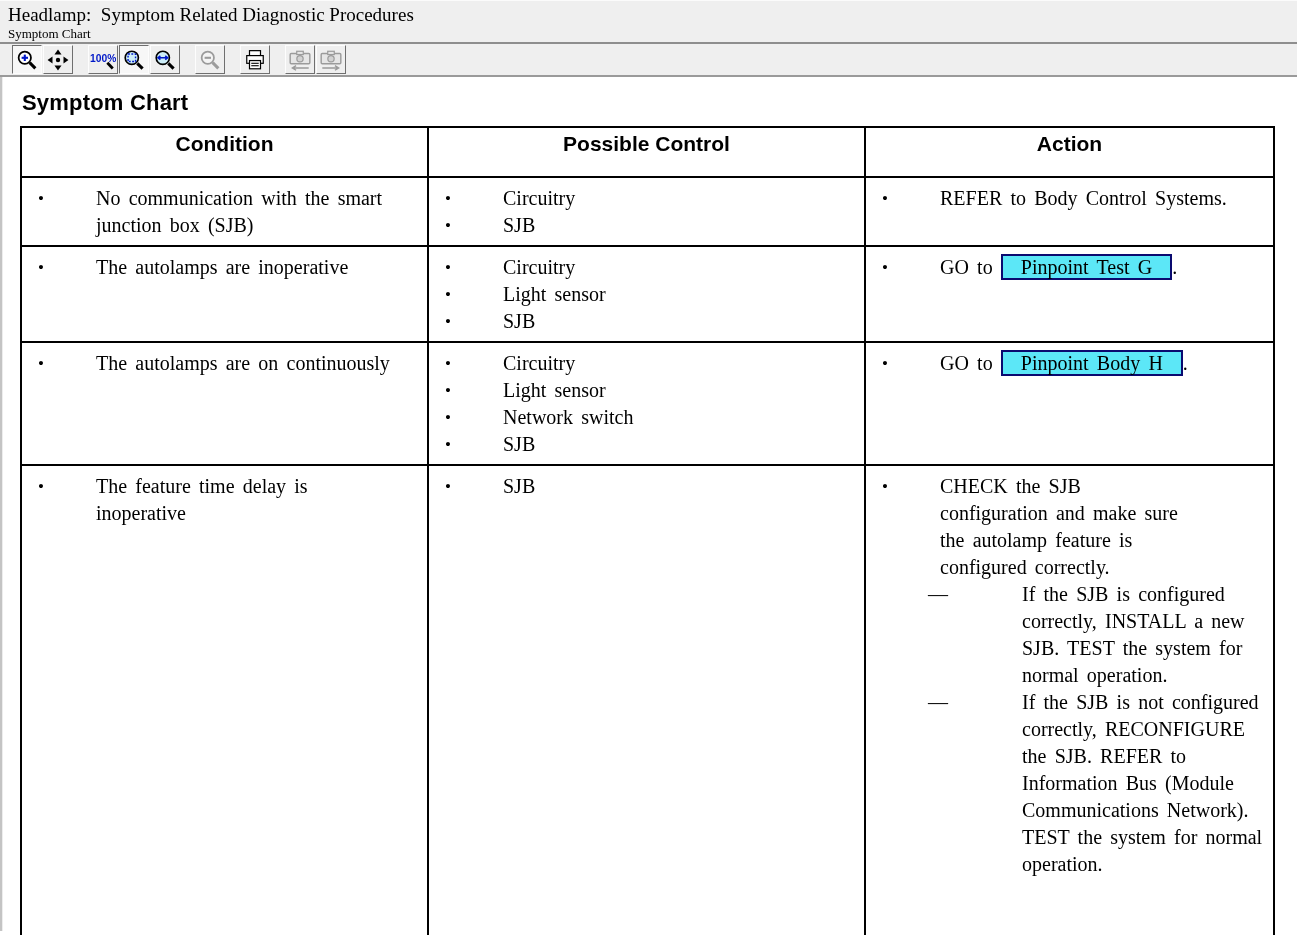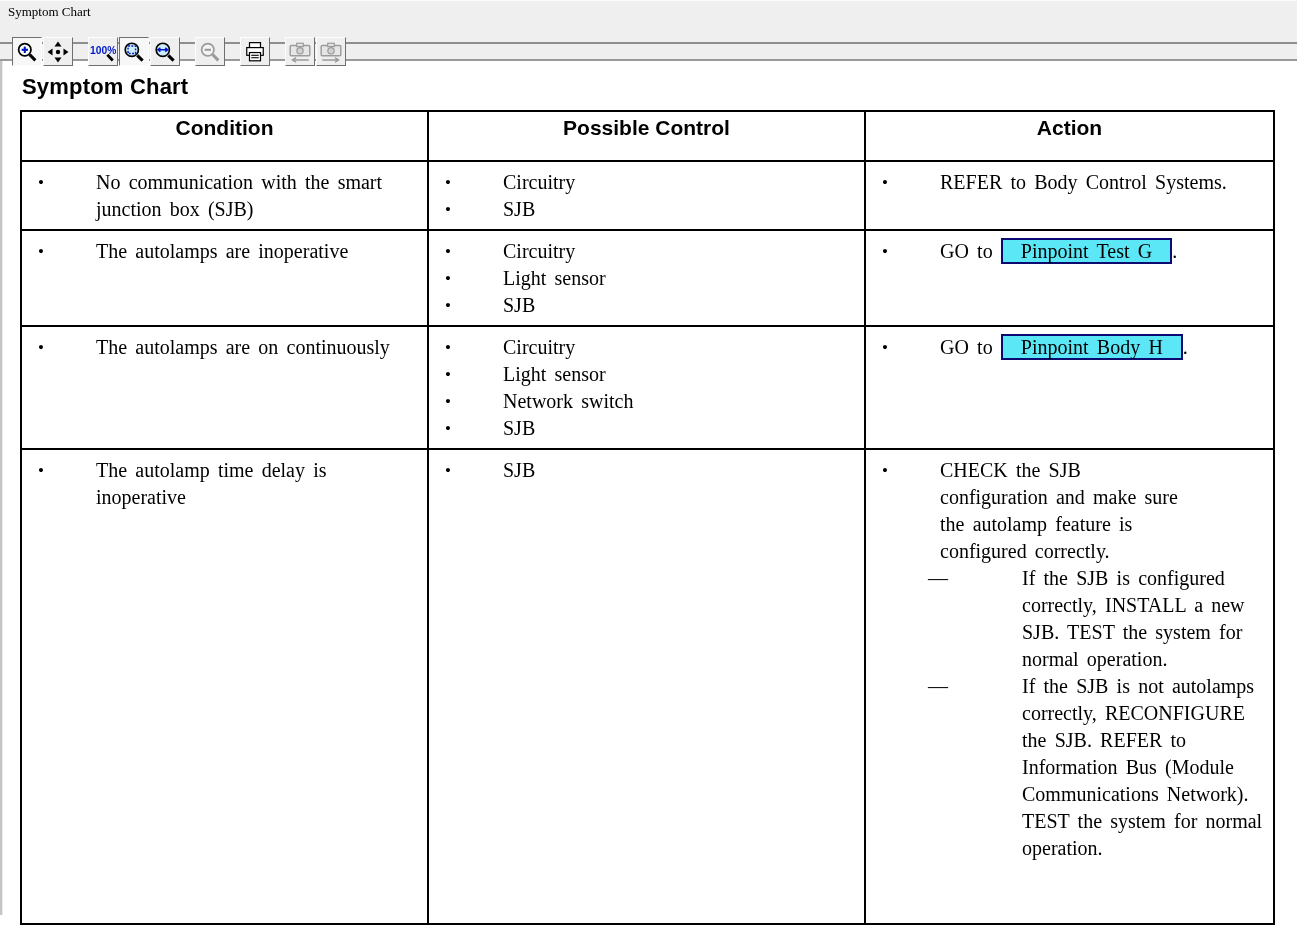--- a/index.html
+++ b/index.html
@@ -11,21 +11,21 @@
   
   .title-band{
     height:44px;background:#efefef;border-top:1px solid #fbfbfb;
     border-bottom:2px solid #8e8e8e;box-sizing:border-box;
     padding:3px 8px 0 8px;
   }
   .doc-title{font-size:19px;white-space:pre;line-height:22px;}
   .doc-subtitle{font-size:13px;line-height:15px;}
   
   .toolbar{
-    height:17px;background:#efefef;border-bottom:2px solid #9a9a9a;
+    height:33px;background:#efefef;border-bottom:2px solid #9a9a9a;
     box-sizing:border-box;display:flex;align-items:center;
     padding-left:12px;
   }
   .tb-group{display:flex;margin-right:14px;}
   .tb-btn{
     width:30px;height:29px;box-sizing:border-box;background:#efefef;
     border:1px solid;border-color:#fdfdfd #6f6f6f #6f6f6f #fdfdfd;
     display:flex;align-items:center;justify-content:center;
     margin-right:1px;padding:0;cursor:pointer;
   }
@@ -75,20 +75,21 @@
   .hotlink{
     background:#5ce7f7;border:2px solid #0a0a70;padding:0 18px;
     cursor:pointer;
     text-align:right;
   }
 </style>
 </head>
 <body>
 
 <div class="title-band">
+  <div class="doc-title">Headlamp:  Symptom Related Diagnostic Procedures</div>
   <div class="doc-subtitle">Symptom Chart</div>
 </div>
 
 <div class="toolbar">
   <div class="tb-group">
     <button class="tb-btn active" title="">
       <span>
         <svg viewBox="0 0 20 20" width="22" height="22">
           <circle cx="8" cy="8" r="5.6" fill="#fff" stroke="#000" stroke-width="1.6"></circle>
           <line x1="12.4" y1="12.4" x2="17.6" y2="17.6" stroke="#000" stroke-width="2.8"></line>
@@ -287,39 +288,39 @@
             <div class="bullet-item">
               <span class="bullet-marker">•</span>
               <span class="bullet-text act-text">GO to <span class="hotlink">Pinpoint Body H</span>.</span>
             </div>
           </td>
         </tr>
         <tr style="height: 475px;">
           <td class="doc-text">
             <div class="bullet-item">
               <span class="bullet-marker">•</span>
-              <span class="bullet-text cond-text">The autolamp time delay is inoperative</span>
+              <span class="bullet-text cond-text">The feature time delay is inoperative</span>
             </div>
           </td>
           <td class="doc-text">
             <div class="bullet-item">
               <span class="bullet-marker">•</span>
               <span class="bullet-text src-text">SJB</span>
             </div>
           </td>
           <td class="doc-text">
             <div class="bullet-item">
               <span class="bullet-marker">•</span>
               <span class="bullet-text act-text narrow">CHECK the SJB configuration and make sure the autolamp feature is configured correctly.</span>
             </div>
             <div class="dash-item">
               <span class="dash-marker">—</span>
               <span class="dash-text">If the SJB is configured correctly, INSTALL a new SJB. TEST the system for normal operation.</span>
             </div>
             <div class="dash-item">
               <span class="dash-marker">—</span>
-              <span class="dash-text">If the SJB is not autolamps correctly, RECONFIGURE the SJB. REFER to Information Bus (Module Communications Network). TEST the system for normal operation.</span>
+              <span class="dash-text">If the SJB is not configured correctly, RECONFIGURE the SJB. REFER to Information Bus (Module Communications Network). TEST the system for normal operation.</span>
             </div>
           </td>
         </tr>
       </tbody>
   </table>
 </div>
 
 </body></html>

